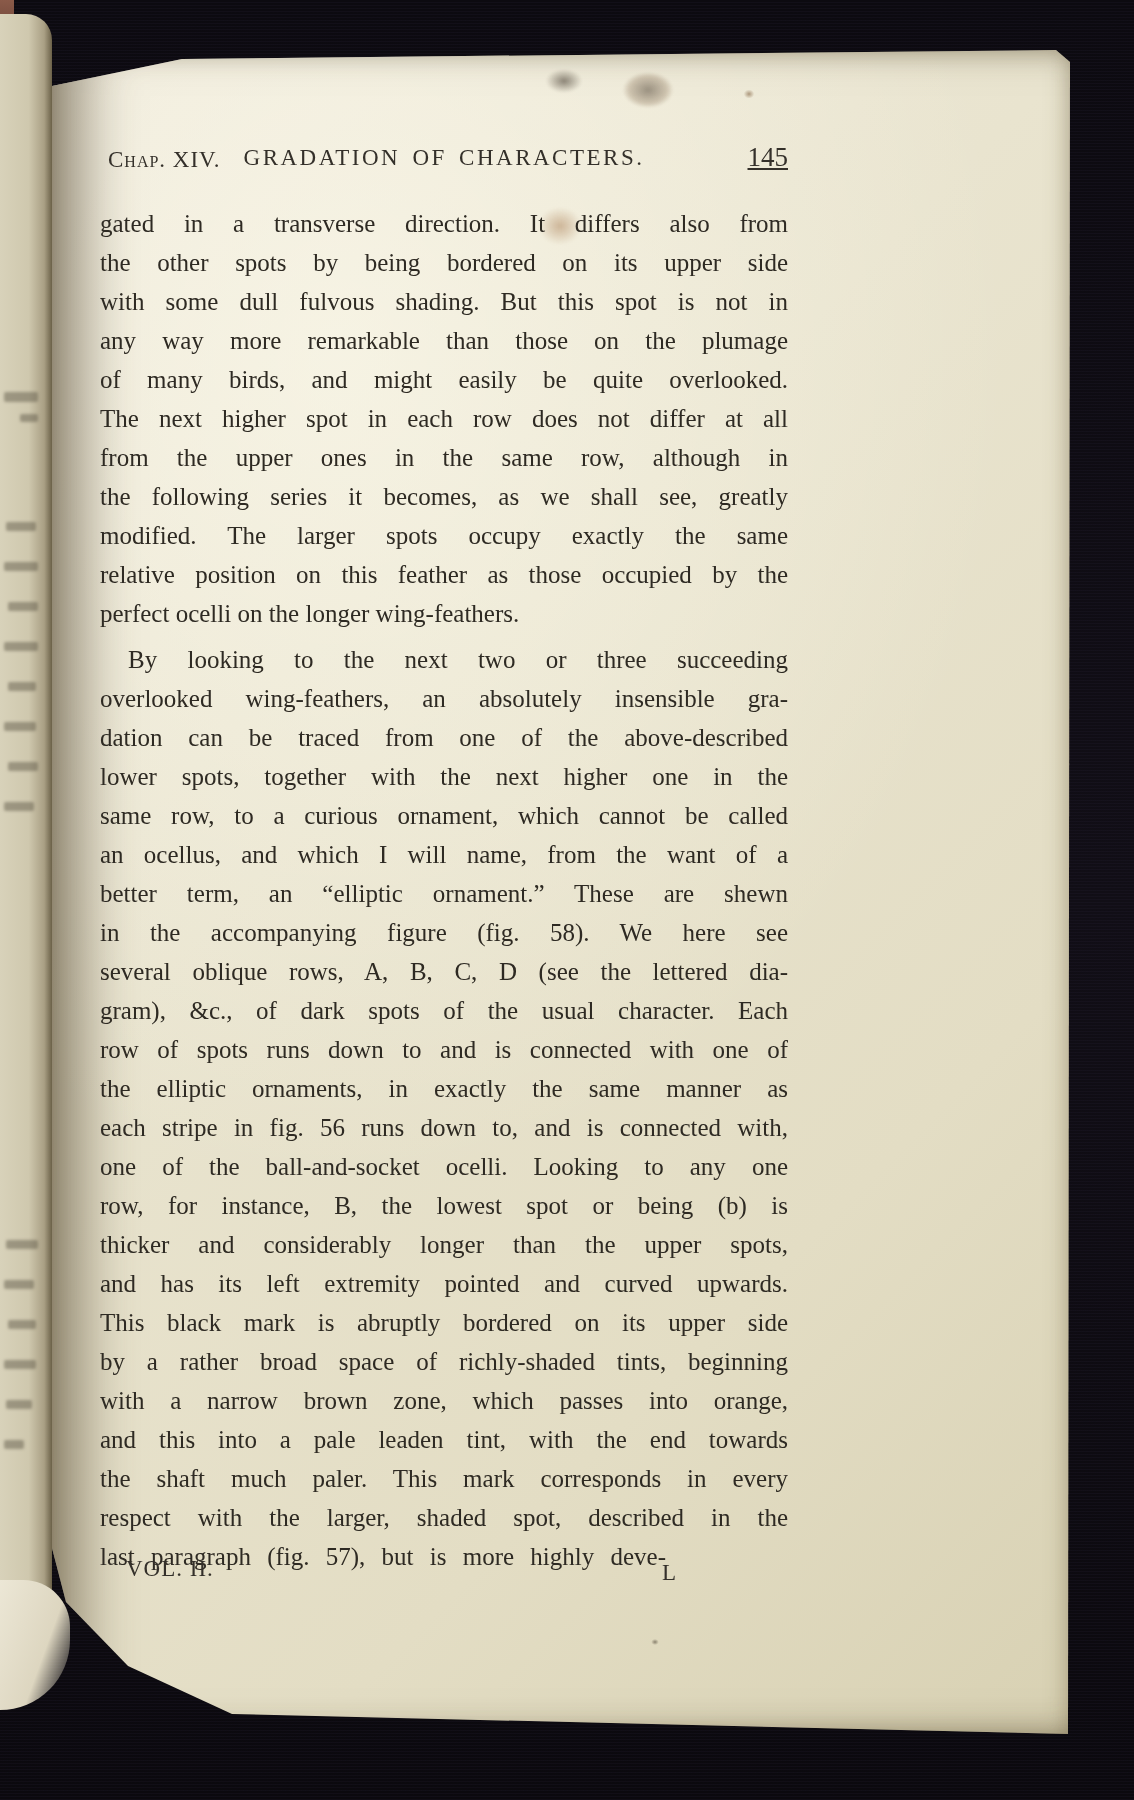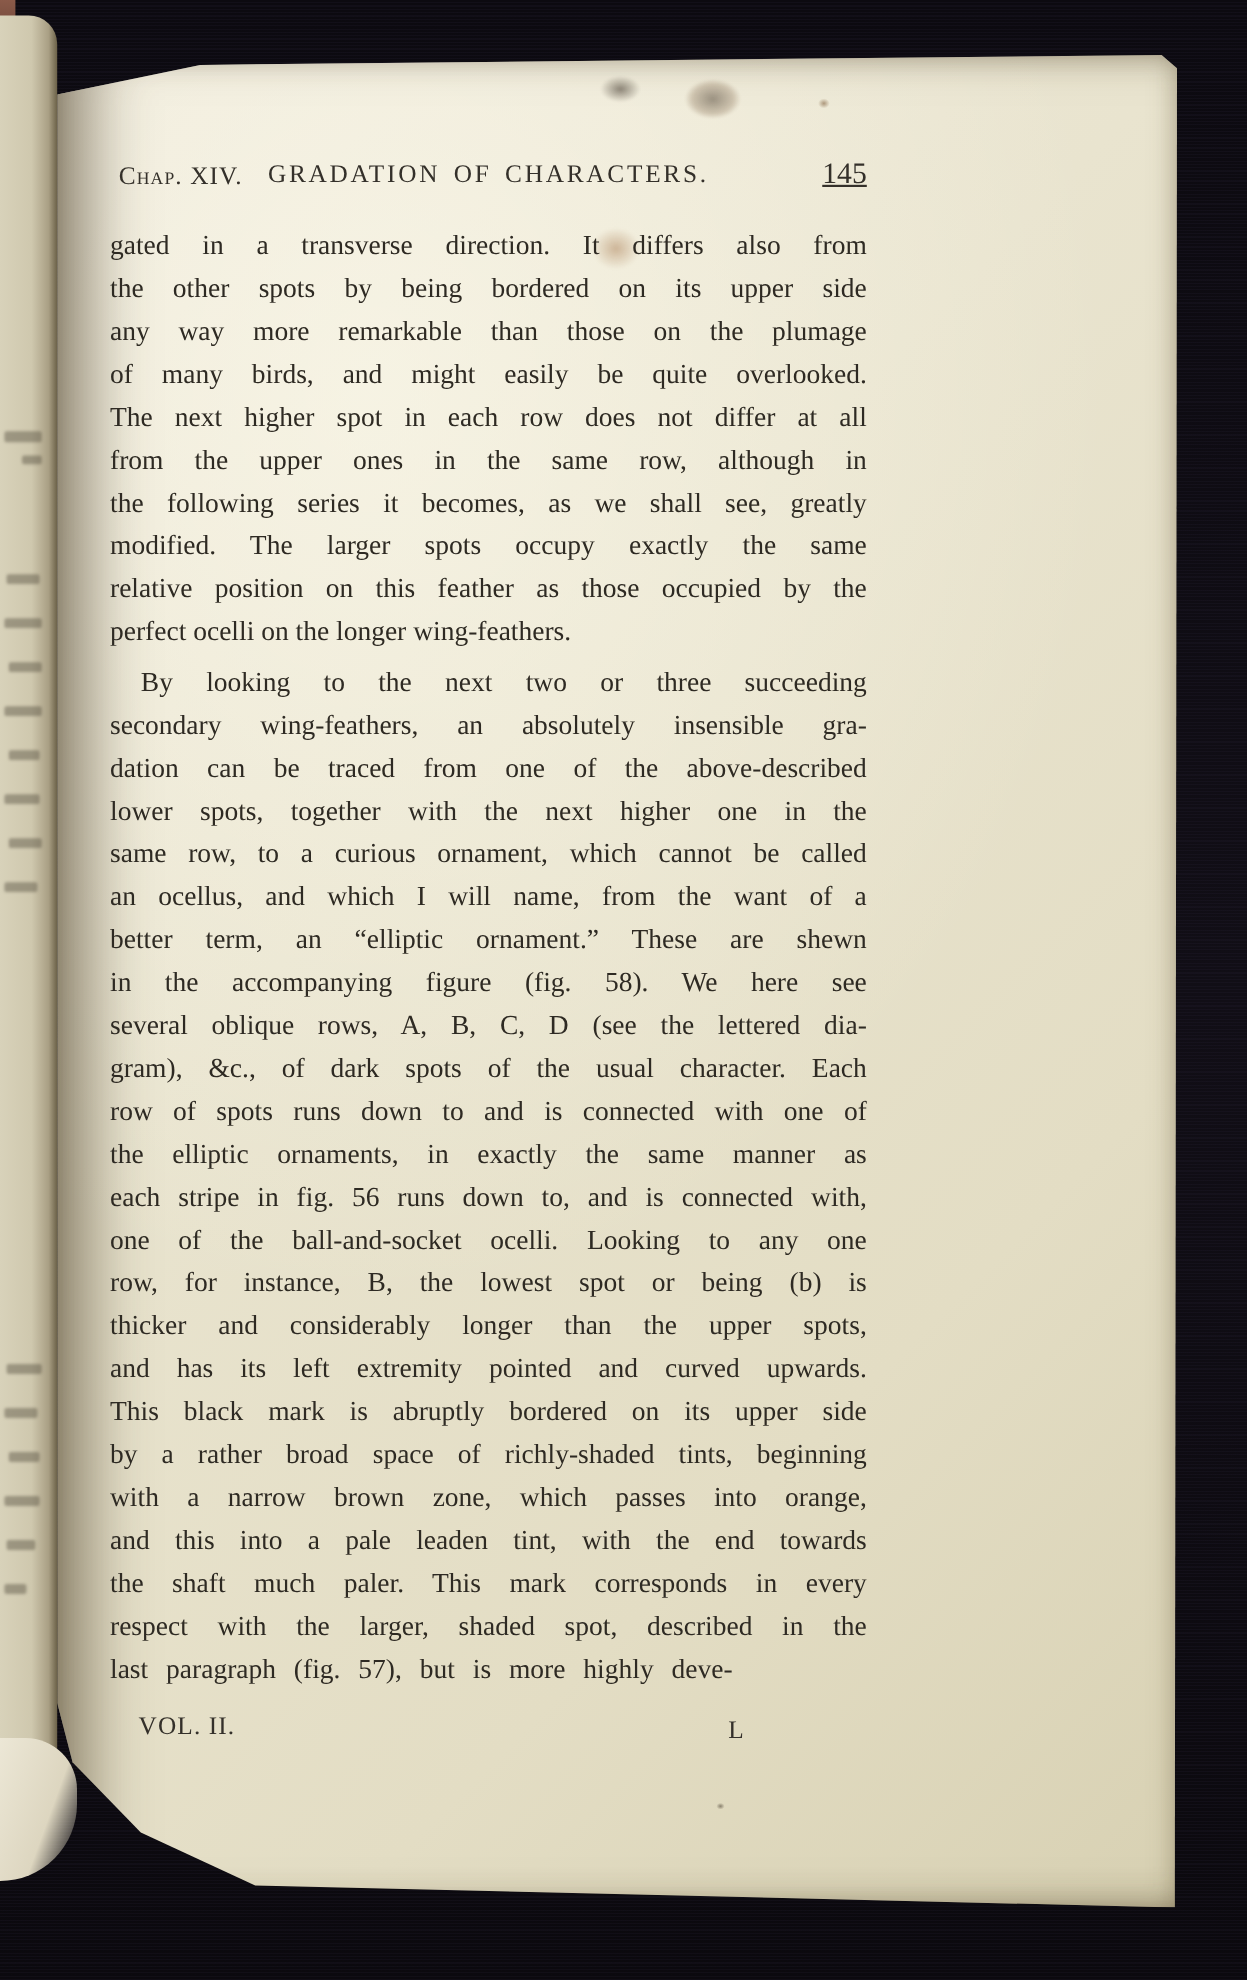--- a/index.html
+++ b/index.html
@@ -128,32 +128,33 @@
   <div class="header">
     <span class="chapter">Chap. XIV.</span>
     <span class="running-title">GRADATION OF CHARACTERS.</span>
     <span class="page-number">145</span>
   </div>
 
   <div class="textblock">
     <div class="para1">
       <div class="line">gated in a transverse direction.  It differs also from</div>
       <div class="line">the other spots by being bordered on its upper side</div>
+      <div class="line">with some dull fulvous shading.  But this spot is not in</div>
       <div class="line">any way more remarkable than those on the plumage</div>
       <div class="line">of many birds, and might easily be quite overlooked.</div>
       <div class="line">The next higher spot in each row does not differ at all</div>
       <div class="line">from the upper ones in the same row, although in</div>
       <div class="line">the following series it becomes, as we shall see, greatly</div>
       <div class="line">modified.  The larger spots occupy exactly the same</div>
       <div class="line">relative position on this feather as those occupied by the</div>
       <div class="line lastline">perfect ocelli on the longer wing-feathers.</div>
     </div>
     <div class="para2">
       <div class="line indent">By looking to the next two or three succeeding</div>
-      <div class="line">secondary wing-feathers, an absolutely insensible gra-</div>
+      <div class="line">overlooked wing-feathers, an absolutely insensible gra-</div>
       <div class="line">dation can be traced from one of the above-described</div>
       <div class="line">lower spots, together with the next higher one in the</div>
       <div class="line">same row, to a curious ornament, which cannot be called</div>
       <div class="line">an ocellus, and which I will name, from the want of a</div>
       <div class="line">better term, an “elliptic ornament.”  These are shewn</div>
       <div class="line">in the accompanying figure (fig. 58).  We here see</div>
       <div class="line">several oblique rows, A, B, C, D (see the lettered dia-</div>
       <div class="line">gram), &amp;c., of dark spots of the usual character.  Each</div>
       <div class="line">row of spots runs down to and is connected with one of</div>
       <div class="line">the elliptic ornaments, in exactly the same manner as</div>

